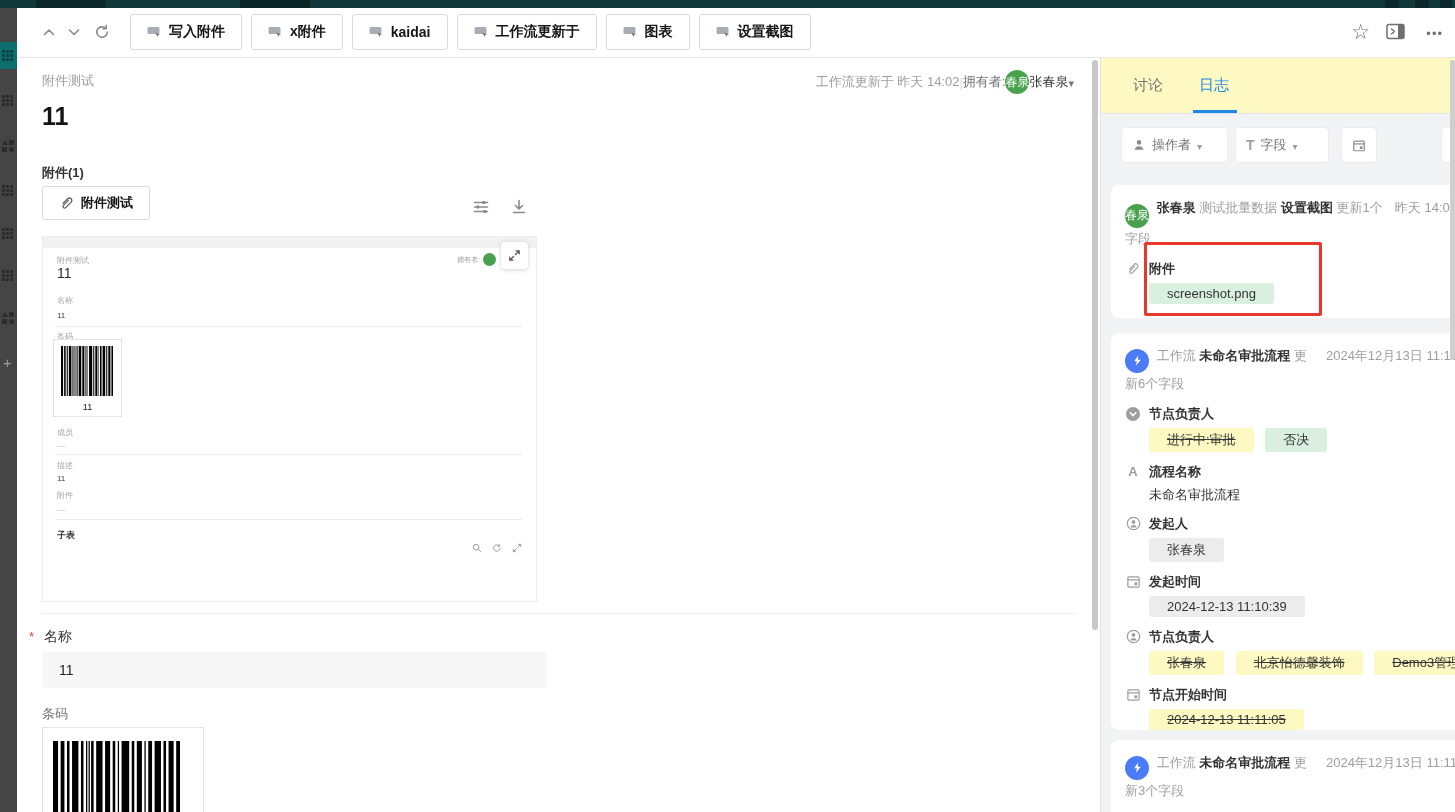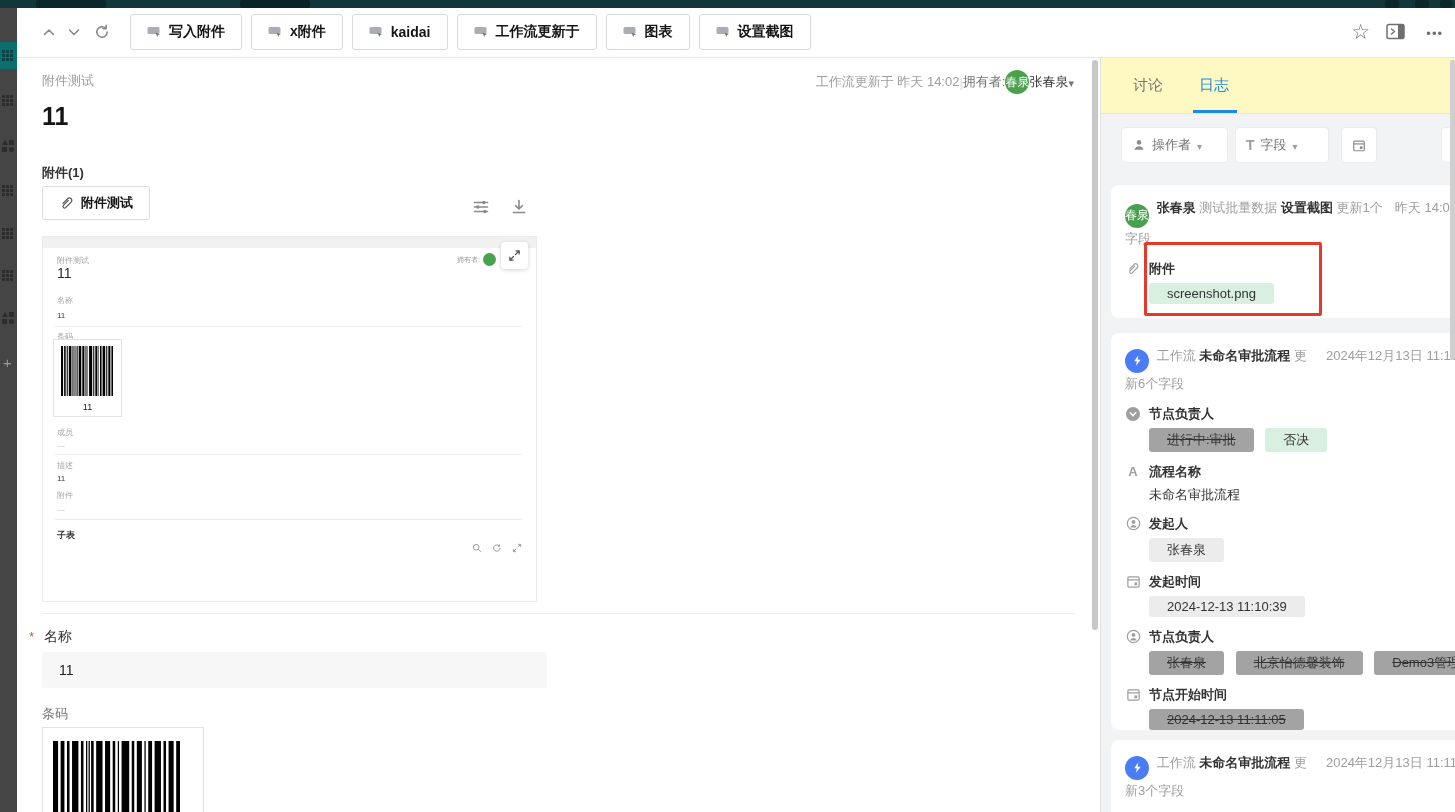--- a/index.html
+++ b/index.html
@@ -95,21 +95,21 @@
   .lh{font-size:13px;color:#9e9e9e;line-height:21px;}
   .lh strong{color:#333;font-weight:bold;}
   .ltime{float:right;color:#9e9e9e;margin-left:8px;white-space:nowrap;}
   .avh{display:inline-flex;vertical-align:-7px;margin-right:4px;}
   .avwf{width:24px;height:24px;border-radius:50%;background:#4b7cf5;display:inline-flex;align-items:center;justify-content:center;flex:none;}
   .fg{margin-top:9px;}
   .fl{display:flex;align-items:center;gap:8px;font-size:13px;font-weight:bold;color:#333;height:22px;}
   .fv{margin-left:24px;margin-top:3px;white-space:nowrap;font-size:13px;color:#333;}
   .pill{display:inline-block;padding:3px 18px;border-radius:3px;font-size:13px;color:#333;margin-right:8px;}
   .pill.green{background:#d9efdf;}
-  .pill.red-strike{background:#a3a3a3;text-decoration:line-through;}
+  .pill.red-strike{background:#fef9c3;text-decoration:line-through;}
   .pill.gray{background:#ececec;}
   .val-plain{display:inline-block;font-size:13px;color:#333;}
   .redbox{position:absolute;left:33px;top:57px;width:172px;height:68px;border:3px solid #e8372c;border-radius:2px;pointer-events:none;}
   .fico{width:16px;height:16px;display:inline-flex;align-items:center;justify-content:center;flex:none;}
   .ic-a{font-size:13px;font-weight:bold;color:#9e9e9e;}
   .ic-a::before{content:"A";}
   .rscroll{position:absolute;right:1px;top:2px;width:5px;height:300px;background:#cfcfcf;border-radius:2px;cursor:grab;}
 
   svg{display:block;}
   .g-stroke{stroke:#8a8a8a;stroke-width:1.6;fill:none;stroke-linecap:round;stroke-linejoin:round;}

